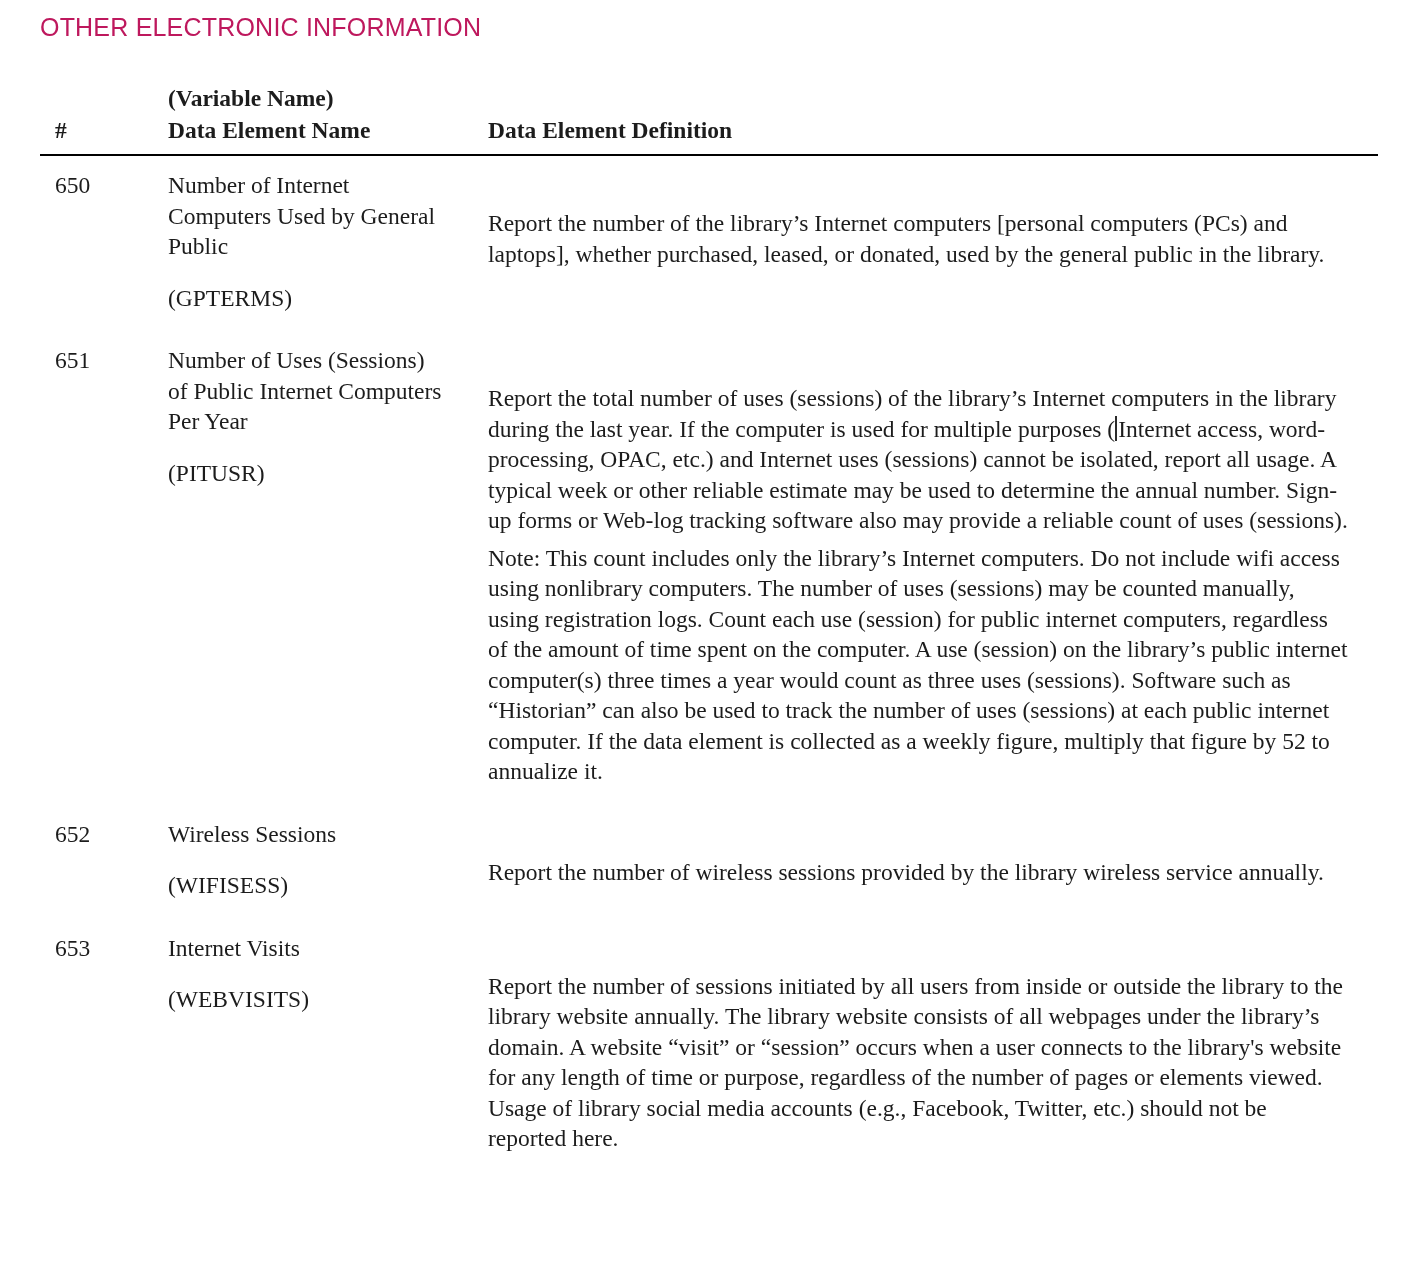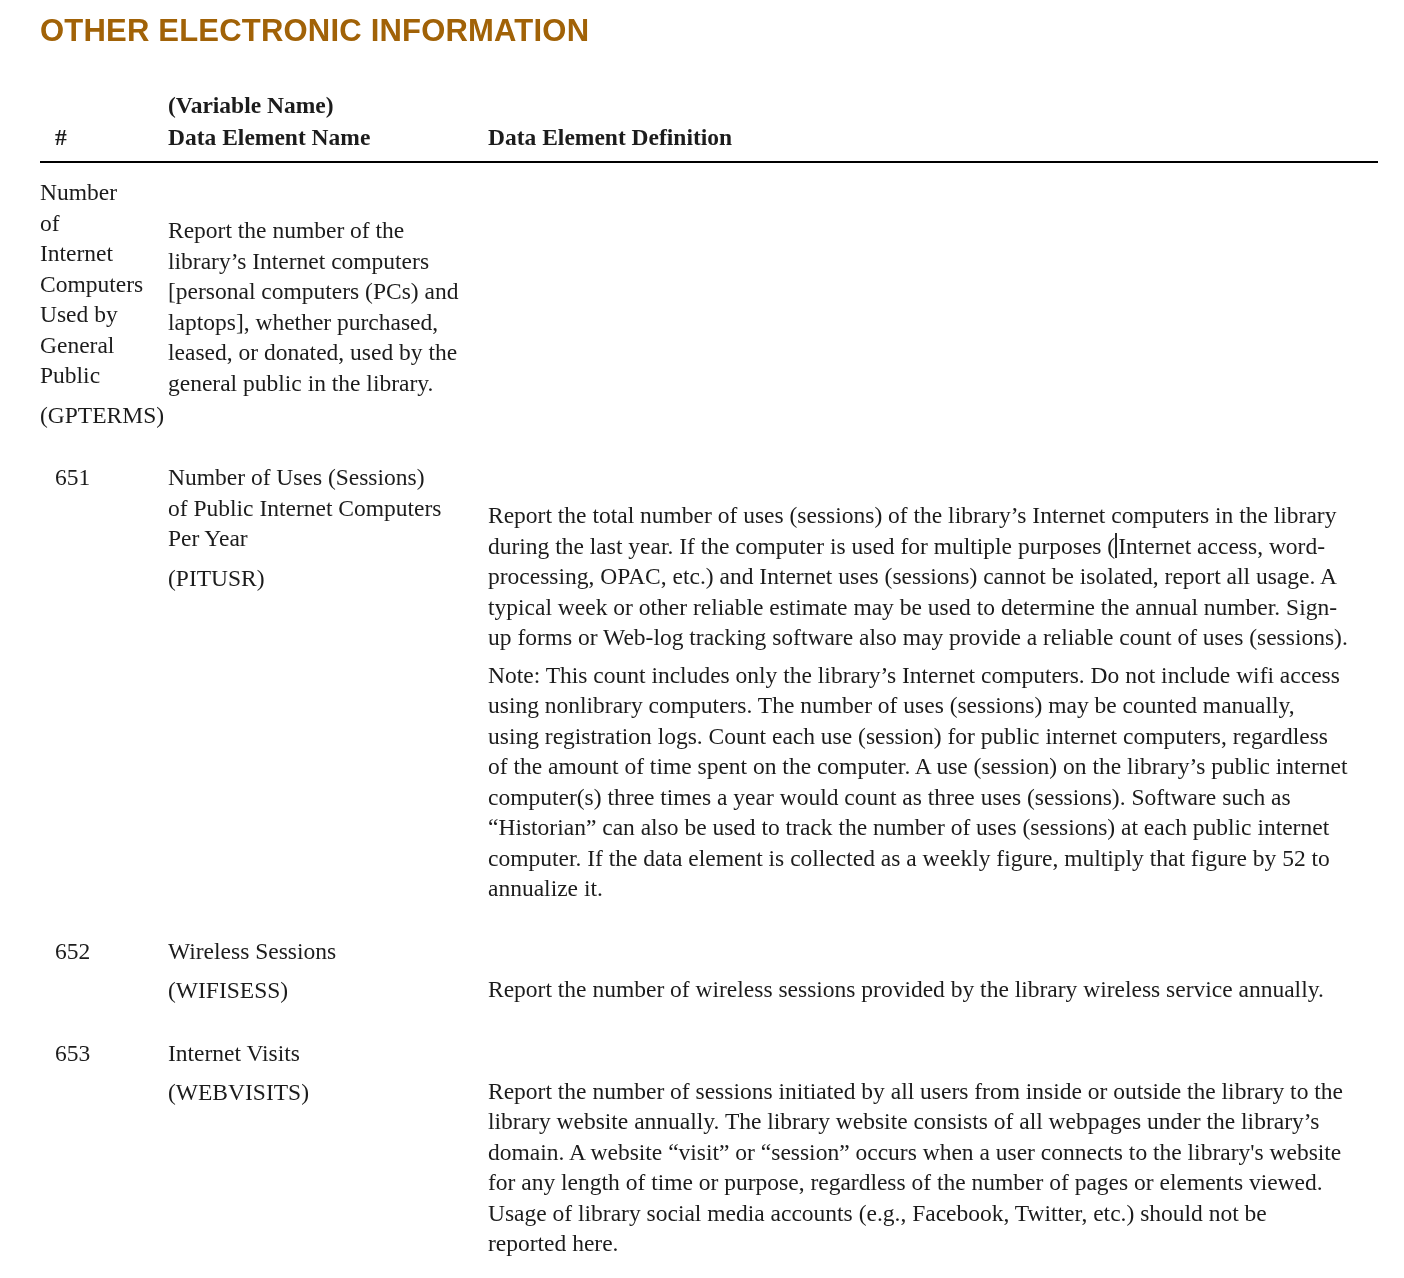--- a/index.html
+++ b/index.html
@@ -12,24 +12,24 @@
   body {
     font-family: "Liberation Serif", serif;
     color: #1c1c1c;
   }
   .page {
     padding: 13px 26px 0 40px;
     width: 1404px;
   }
   .doc-title {
     font-family: "Liberation Sans", sans-serif;
-    font-weight: 700;
-    font-size: 31px;
+    font-weight: 400;
+    font-size: 25px;
     letter-spacing: 0.2px;
-    color: #a16207;
+    color: #be185d;
   }
   .table {
     margin-top: 34px;
     width: 100%;
   }
   .grid-row {
     display: grid;
     grid-template-columns: 128px 320px 1fr;
   }
   .thead {
@@ -55,21 +55,21 @@
   }
   .tbody > .grid-row + .grid-row {
     margin-top: 32px;
     font-family: Liberation Serif, serif;
   }
   .tbody {
     font-size: 23.5px;
     line-height: 30.5px;
   }
   .variable-name {
-    margin-top: 9px;
+    margin-top: 21px;
   }
   .def-cell p + p {
     margin-top: 7px;
   }
   .caret {
     display: inline-block;
     width: 2px;
     height: 25px;
     background: #2b2b2b;
     vertical-align: -4px;
@@ -90,20 +90,21 @@
       <div class="name-cell">
         <div>(Variable Name)</div>
         <div>Data Element Name</div>
       </div>
       <div class="def-cell">Data Element Definition</div>
     </div>
 
     <div class="tbody">
 
       <div class="grid-row">
+        <div class="num-cell">650</div>
         <div class="name-cell">
           <div class="element-name">Number of Internet Computers Used by General Public</div>
           <div class="variable-name">(GPTERMS)</div>
         </div>
         <div class="def-cell">
           <p>Report the number of the library’s Internet computers [personal computers (PCs) and laptops], whether purchased, leased, or donated, used by the general public in the library.</p>
         </div>
       </div>
 
       <div class="grid-row">

